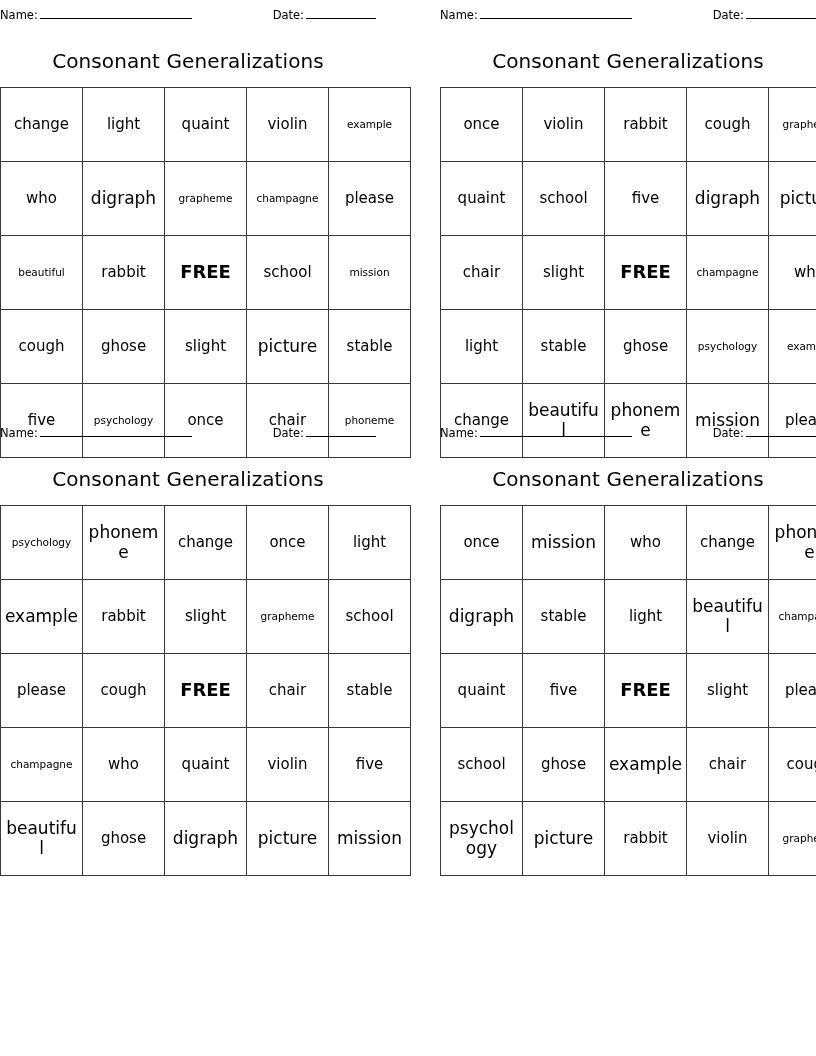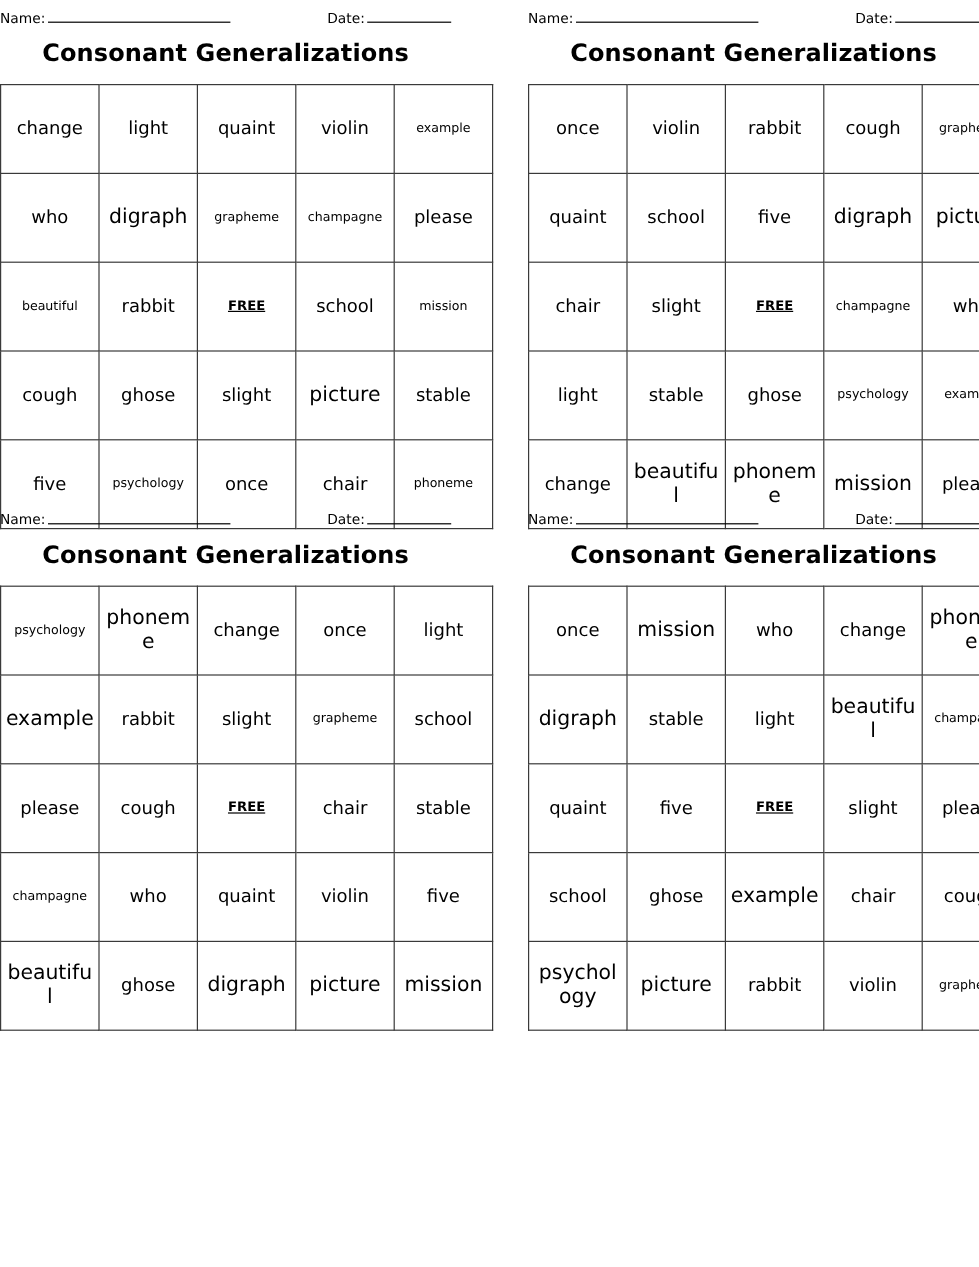--- a/index.html
+++ b/index.html
@@ -52,22 +52,22 @@
     display: inline-block;
     border-bottom: 1px solid #000;
     height: 11px;
   }
   .name-line { width: 152px; }
   .date-line { width: 70px; }
 
   .card-title {
     text-align: center;
     font-size: 20px;
-    font-weight: 700;
-    margin: 8px 0 14px 0;
+    font-weight: 400;
+    margin: 25px 0 14px 0;
     letter-spacing: 0.1px;
   }
 
   table.bingo {
     border-collapse: collapse;
     width: 375px;
     table-layout: fixed;
   }
   table.bingo td {
     border: 1px solid #3a3a3a;
@@ -77,22 +77,21 @@
     vertical-align: middle;
     padding: 2px 3px;
     word-break: break-word;
     line-height: 1.15;
   }
   .w-lg { font-size: 15px; }
   .w-md { font-size: 17px; }
   .w-sm { font-size: 10.5px; }
   .free {
     font-weight: bold;
-    text-decoration: underline;
-    font-size: 11px;
+    font-size: 18px;
   }
   .card.bottom { padding-top: 0; }
 </style>
 </head>
 <body>
 
 <div class="sheet-grid">
 
   <div class="card card-left">
     <div class="card-inner">

